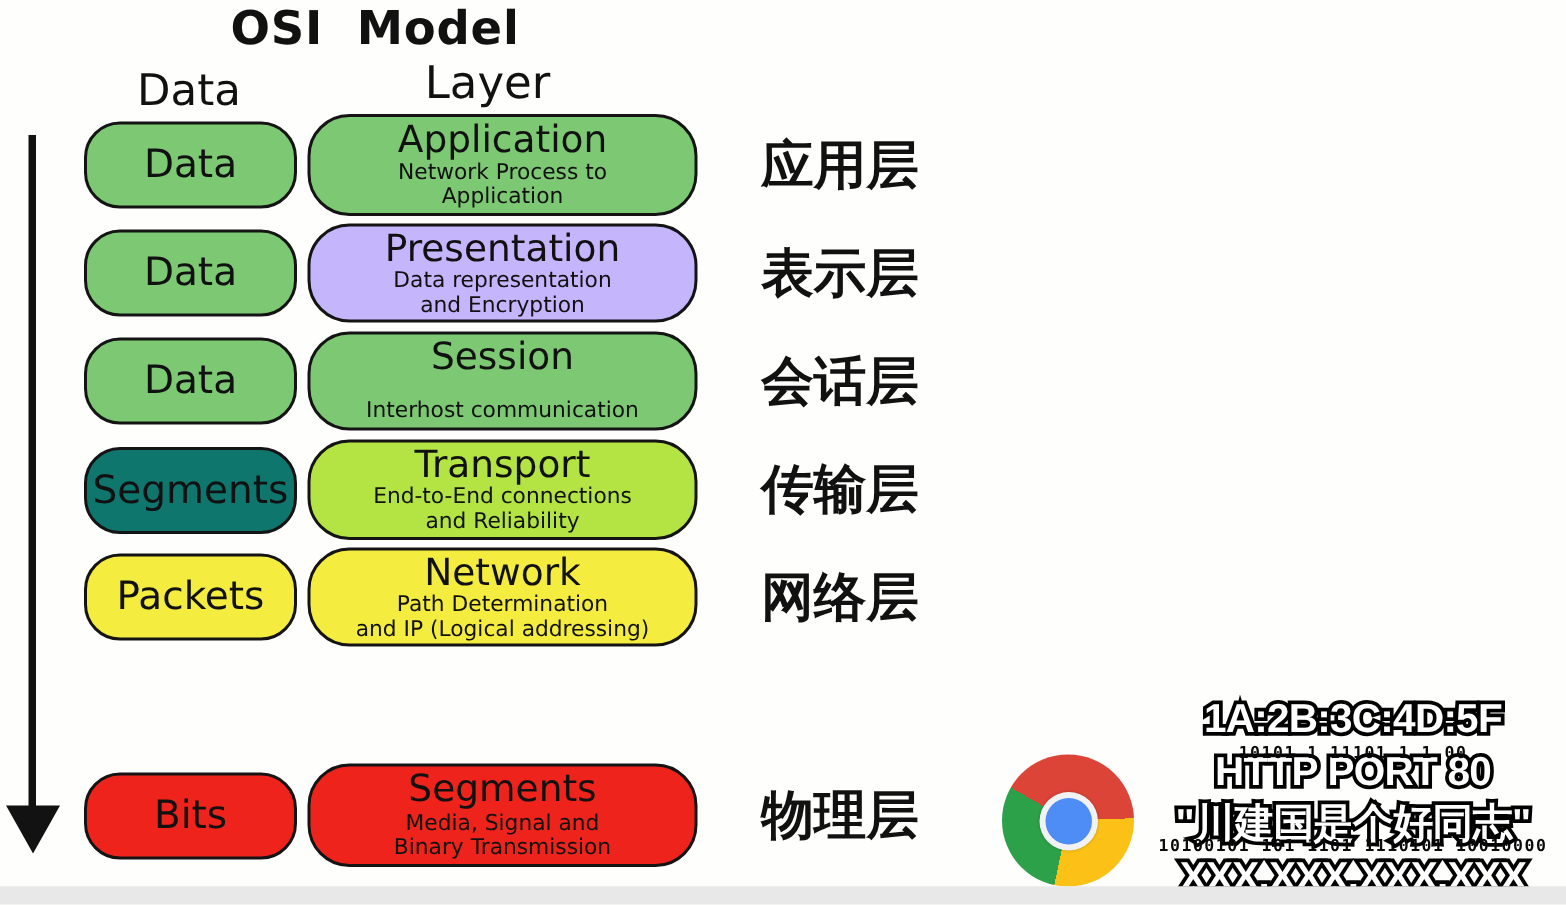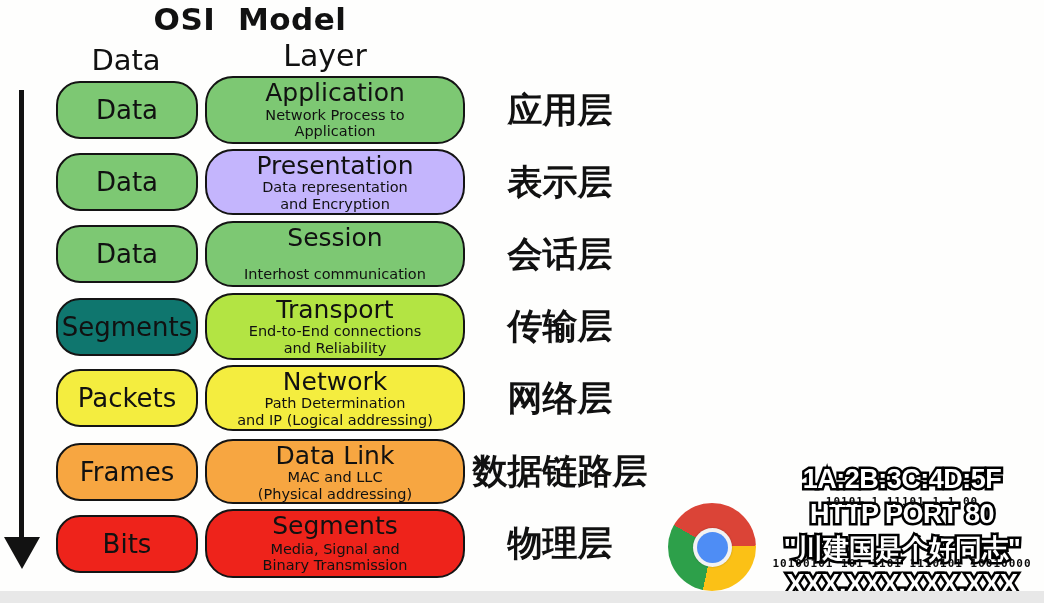--- a/index.html
+++ b/index.html
@@ -129,29 +129,20 @@
   <div class="row" style="top:365px;height:66px">
     <div class="box layer-box" style="background: rgb(244, 237, 63);">
       <div class="layer-name">Network</div>
       <div class="layer-desc">Path Determination
 and IP (Logical addressing)</div>
     </div>
     <div class="box unit-box" style="background: rgb(244, 237, 63);">Packets</div>
     <div class="cn">网络层</div>
   </div>
 
-  <div class="row" style="top:439px;height:65px">
-    <div class="box unit-box" style="background: rgb(247, 166, 65);">Frames</div>
-    <div class="box layer-box" style="background: rgb(247, 166, 65);">
-      <div class="layer-name">Data Link</div>
-      <div class="layer-desc">MAC and LLC
-(Physical addressing)</div>
-    </div>
-    <div class="cn">数据链路层</div>
-  </div>
 
   <div class="row" style="top:509px;height:69px">
     <div class="box unit-box" style="background: rgb(238, 35, 27);">Bits</div>
     <div class="box layer-box" style="background: rgb(238, 35, 27);">
       <div class="layer-name">Segments</div>
       <div class="layer-desc">Media, Signal and
 Binary Transmission</div>
     </div>
     <div class="cn">物理层</div>
   </div>

